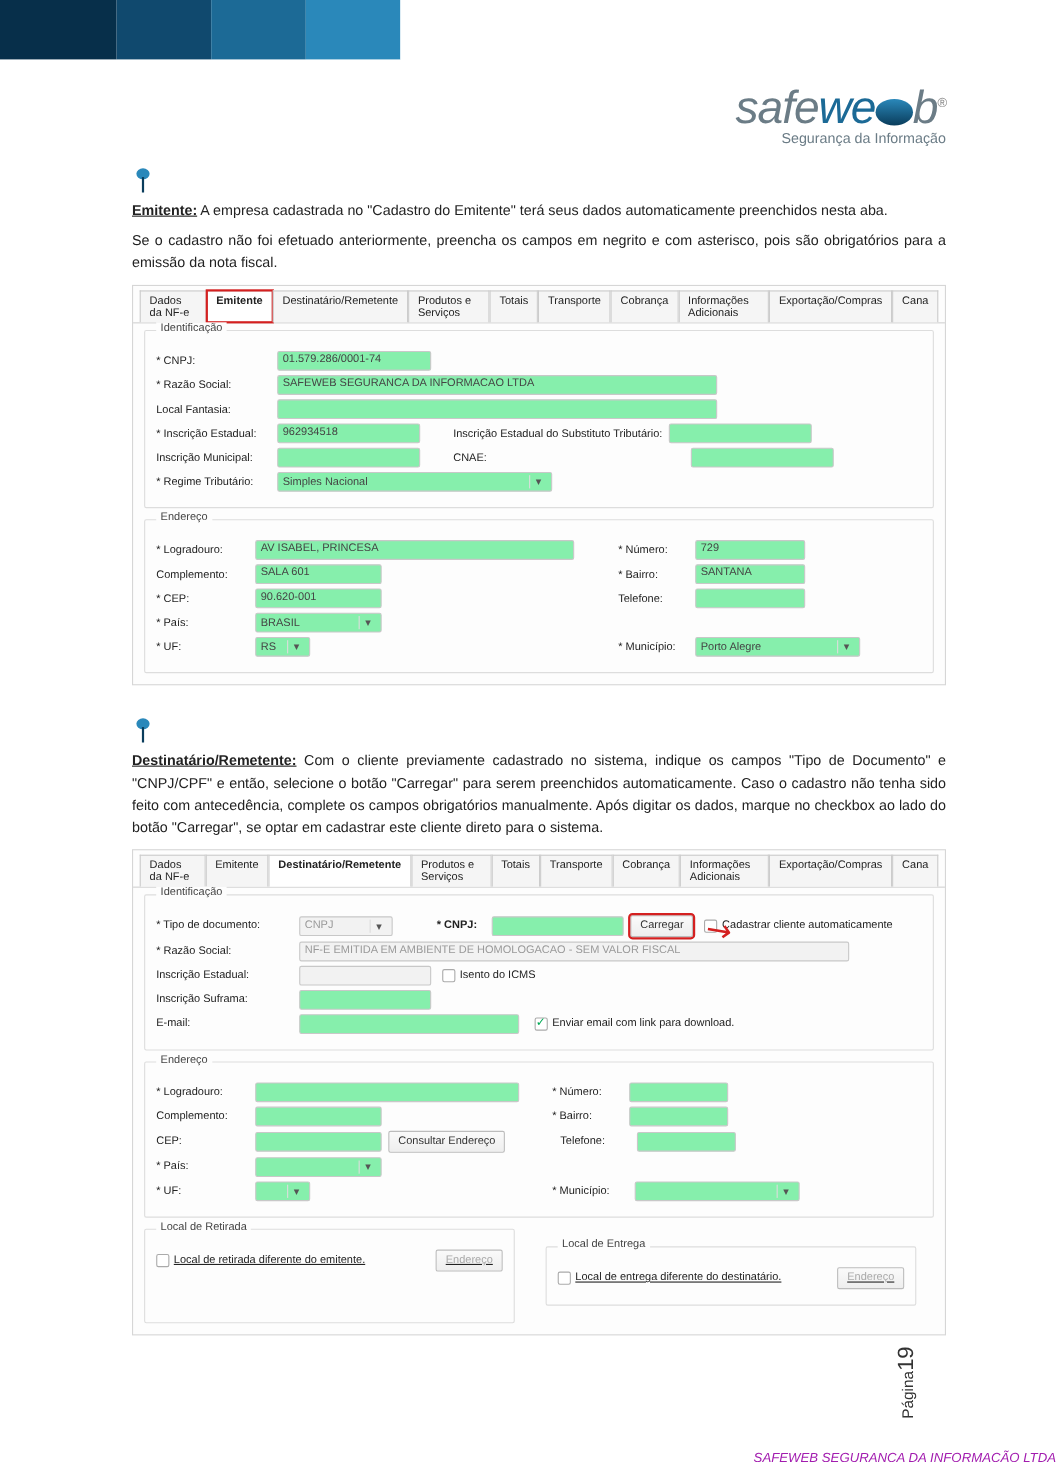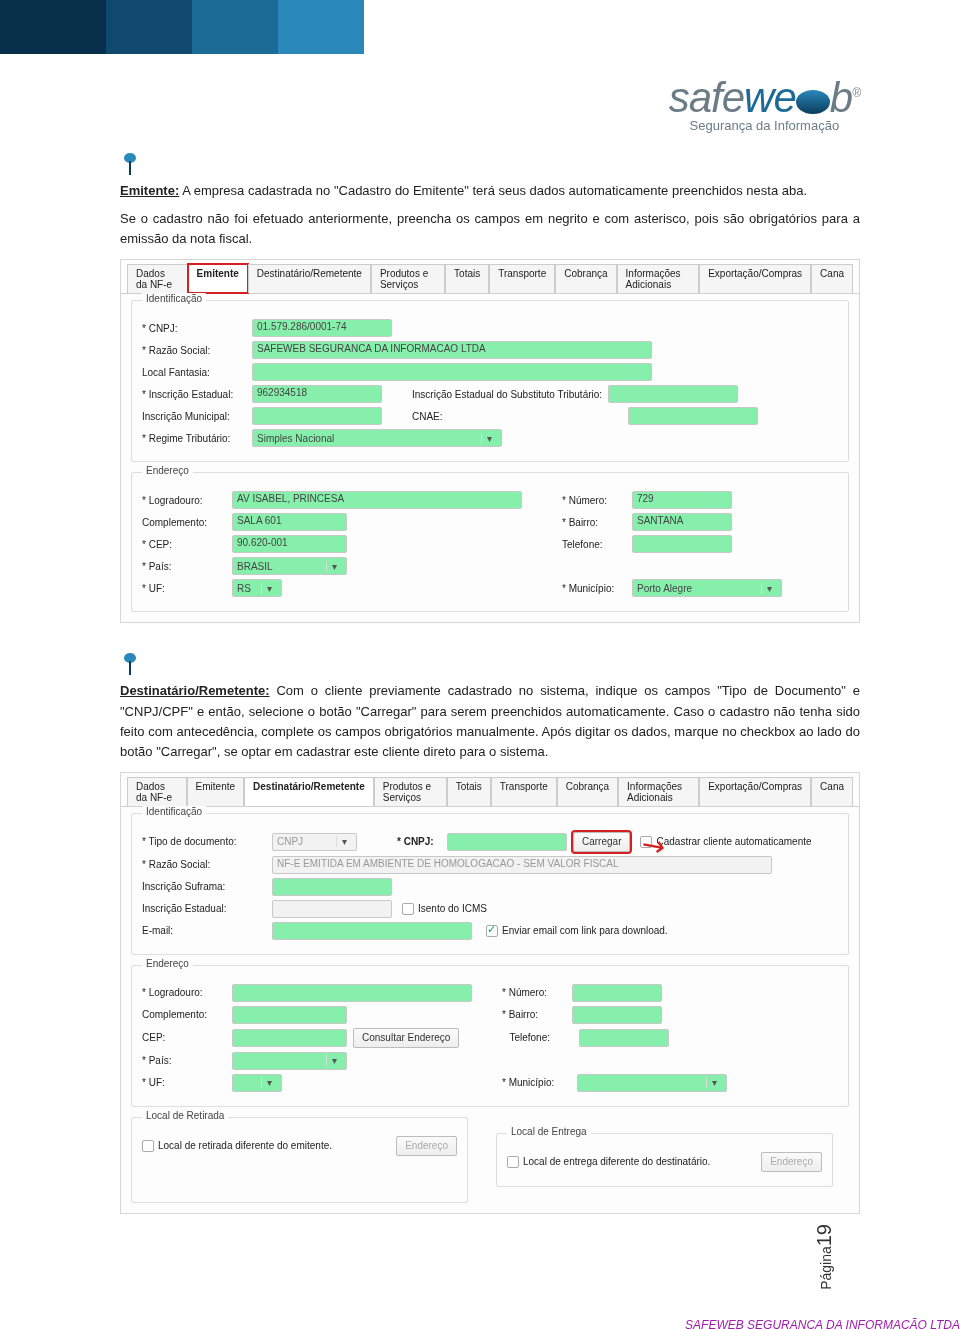--- a/index.html
+++ b/index.html
@@ -4,21 +4,21 @@
 <style>
   * { box-sizing: border-box; margin: 0; padding: 0; }
   body { width: 960px; font-family: Arial, Helvetica, sans-serif; background: #fff; color: #222; font-size: 13px; }
   .top-strip { height: 54px; display: flex; }
   .ts1 { background:#072f4a; width:106px; }
   .ts2 { background:#10496e; width:86px; }
   .ts3 { background:#1c6a96; width:86px; }
   .ts4 { background:#2a88ba; width:86px; }
   .ts5 { background:#fff; flex:1; }
   .logo-row { display:flex; justify-content:flex-end; padding:20px 100px 8px 0; align-items:flex-end; }
-  .logo { text-align:center; }
+  .logo { text-align:right; }
   .logo .name { font-size:42px; font-weight:400; color:#6b7c86; letter-spacing:-1px; font-style:italic; }
   .logo .name .blue { color:#1c6a96; }
   .logo .oval { display:inline-block; width:34px; height:24px; border-radius:50%; background:linear-gradient(180deg,#2a88ba,#0a3d5c); position:relative; vertical-align:-2px; }
   .logo .tag { font-size:13px; color:#6b7c86; margin-top:-4px; }
   .logo .reg { font-size:12px; color:#888; vertical-align:super; }
   .content { padding: 10px 100px 30px 120px; }
   .para { text-align: justify; line-height:1.55; margin-bottom:8px; }
   .pin { width:20px; flex-shrink:0; }
   .pin svg { display:block; }
   .lead-title { font-weight:700; text-decoration: underline; }
@@ -36,21 +36,21 @@
   .lbl.w70 { width:70px; }
   .lbl.w130 { width:130px; }
   .inp { background:#86efac; border:1px solid #c8c8c8; border-radius:2px; height:18px; padding:1px 4px; font-size:10px; color:#444; }
   .btn { background:linear-gradient(#fafafa,#eee); border:1px solid #bcbcbc; border-radius:2px; height:20px; padding:0 8px; font-size:10px; color:#333; }
   .btn.hl { outline:2px solid #d42020; outline-offset:0px; }
   .inp.dis { background:#f2f2f2; color:#999; }
   .sel { display:flex; align-items:center; }
   .sel .caret { width:16px; text-align:center; color:#555; border-left:1px solid #ddd; }
   .chk { width:12px; height:12px; border:1px solid #aaa; border-radius:2px; background:#fff; margin-right:4px; position:relative; flex-shrink:0; }
   .chk.on::after { content:"✓"; position:absolute; top:-3px; left:0; font-size:11px; color:#0a5; }
-  .two-col { display:flex; gap:12px; }
+  .two-col { display:flex; gap:12px;text-decoration:underline; }
   .two-col > div { flex:1; }
   .arrow { position:absolute; color:#d42020; font-size:28px; transform:rotate(-35deg); }
   .page-num { position:absolute; right:24px; font-size:14px; color:#333; transform: rotate(-90deg); transform-origin: right bottom; }
   .footer-wrap { margin-top:40px; }
   .footer-line1 { text-align:right; font-size:12px; color:#a21caf; padding:6px 0;font-style:italic; }
   .footer-line2 { background:#e0e4e6; text-align:center; font-size:12px; color:#222; padding:8px 0; border-top:1px solid #d0daa; }
   .sec2-outer { position:relative; }
 </style>
 </head>
 <body>
@@ -215,29 +215,29 @@
         <span class="inp" style="width:120px"></span>
         <button class="btn hl" style="margin-left:6px">Carregar</button>
         <span class="chk" style="margin-left:10px"></span>
         <span class="lbl">Cadastrar cliente automaticamente</span>
       </div>
       <div class="row">
             <span class="lbl w130">* Razão Social:</span>
             <span class="inp dis" style="width:500px">NF-E EMITIDA EM AMBIENTE DE HOMOLOGACAO - SEM VALOR FISCAL</span>
           </div>
       <div class="row">
-            <span class="lbl w130">Inscrição Suframa:</span>
-            <span class="inp" style="width:120px"></span>
-          </div>
-      <div class="row">
         <span class="lbl w130">Inscrição Estadual:</span>
             <span class="inp dis" style="width:120px"></span>
         <span class="chk" style="margin-left:10px"></span>
         <span class="lbl">Isento do ICMS</span>
       </div>
+      <div class="row">
+            <span class="lbl w130">Inscrição Suframa:</span>
+            <span class="inp" style="width:120px"></span>
+          </div>
       <div class="row">
         <span class="lbl w130">E-mail:</span>
             <span class="inp" style="width:200px"></span>
         <span class="chk on" style="margin-left:14px"></span>
         <span class="lbl">Enviar email com link para download.</span>
       </div>
     </div>
 
     <div class="grp">
       <div class="legend">Endereço</div>

